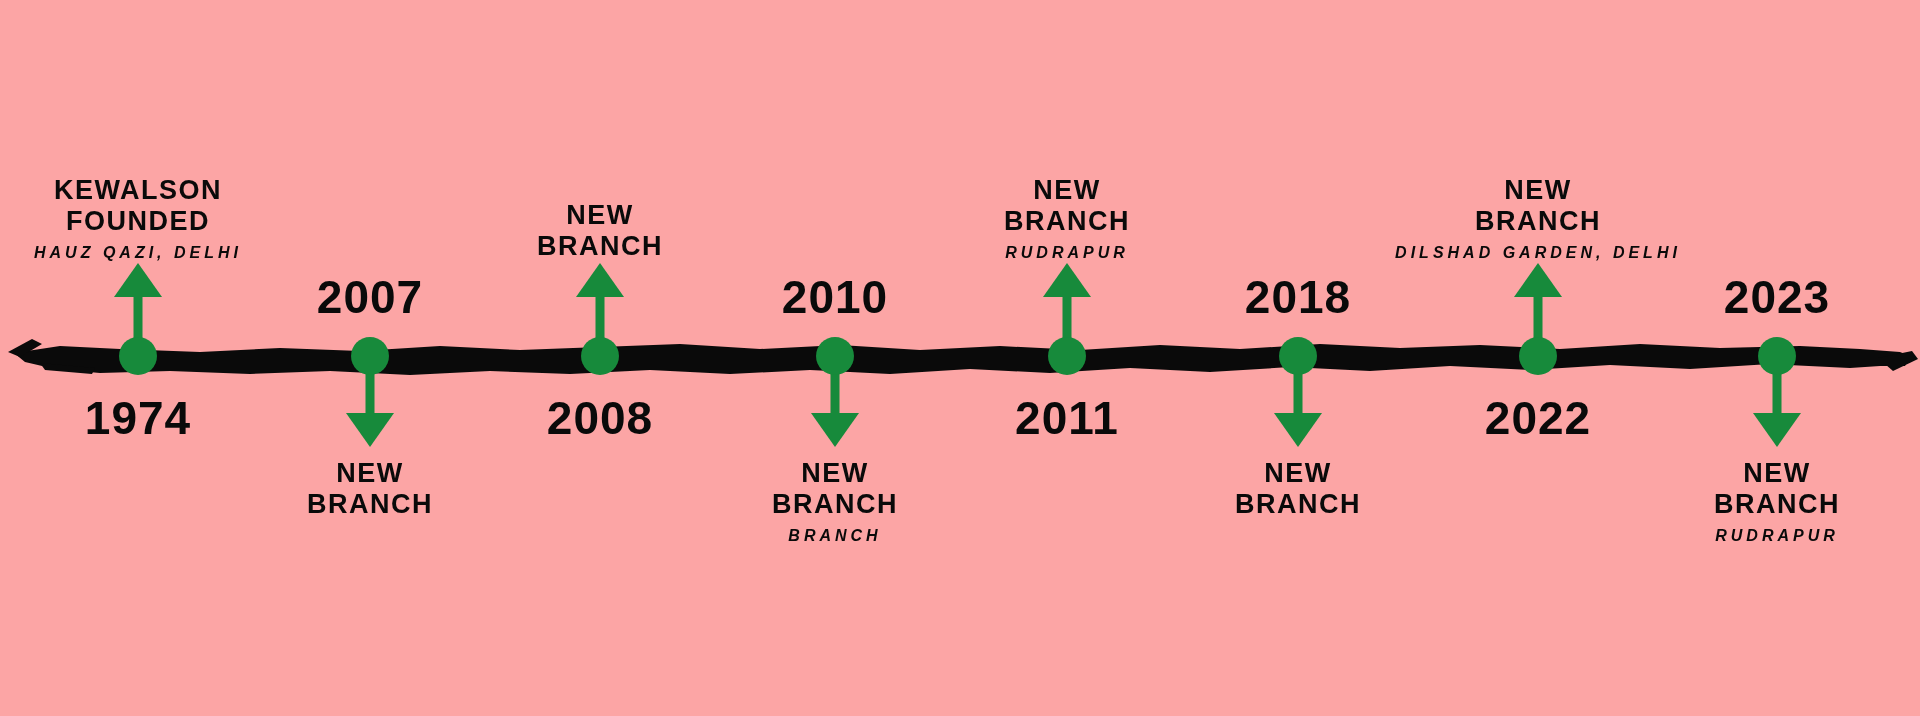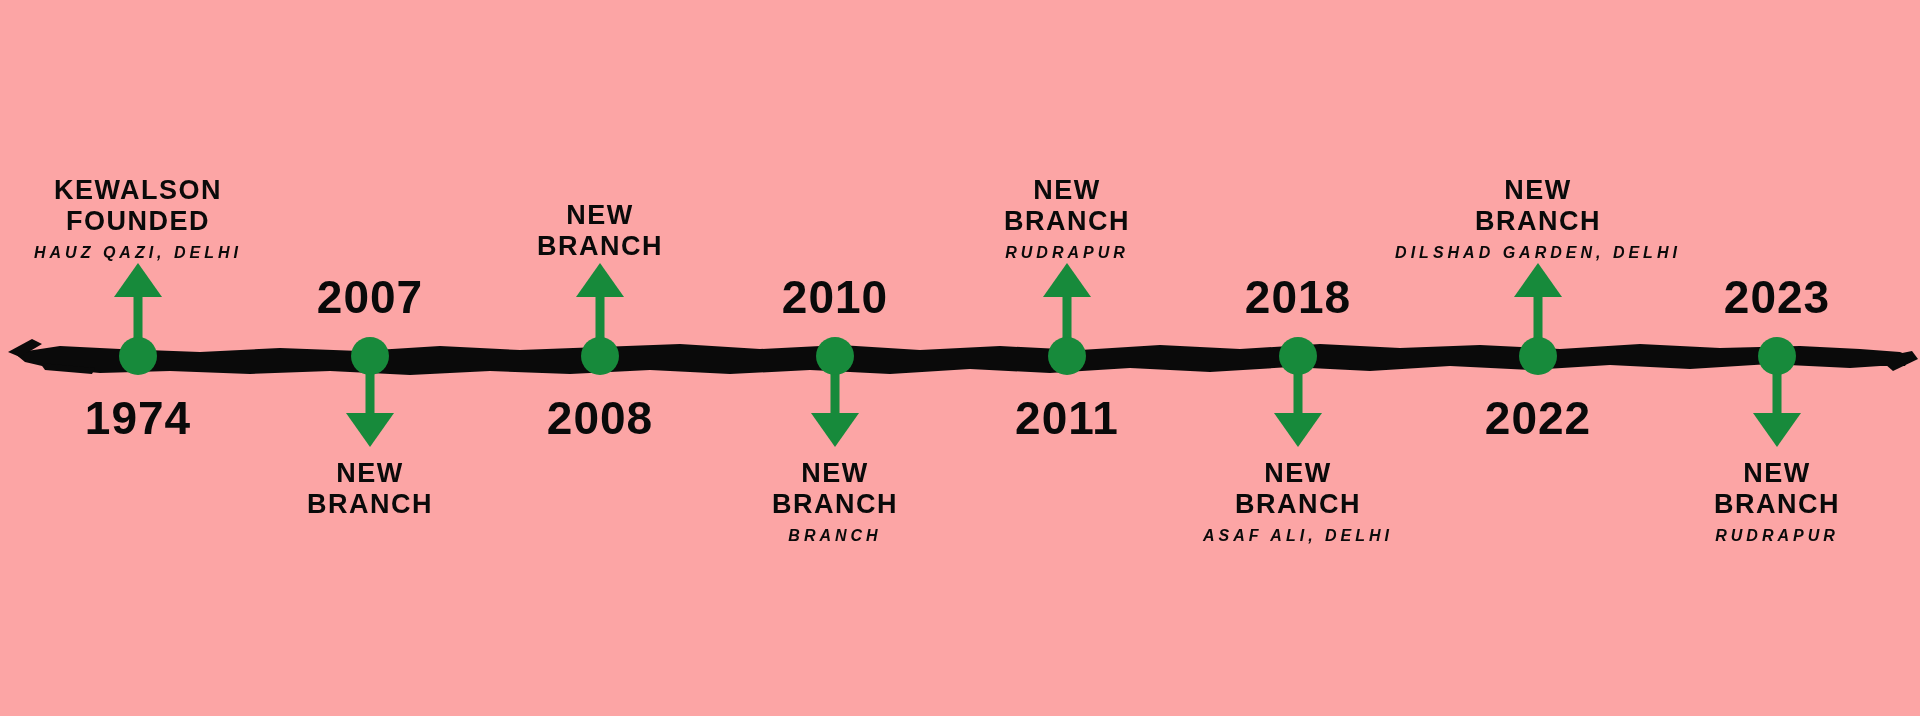--- a/index.html
+++ b/index.html
@@ -146,21 +146,20 @@
       <div class="dot"></div>
       <div class="year">2011</div>
     </div>
 
     <div class="event dir-down" style="left: 1298px;">
       <div class="desc">
         <div class="title">
           <div>NEW</div>
           <div>BRANCH</div>
         </div>
-        <div class="location">ASAF ALI, DELHI</div>
       </div>
       <div class="arrow-stem"></div>
       <div class="arrow-head"></div>
       <div class="dot"></div>
       <div class="year">2018</div>
     </div>
 
     <div class="event dir-up" style="left: 1538px;">
       <div class="desc">
         <div class="title">

